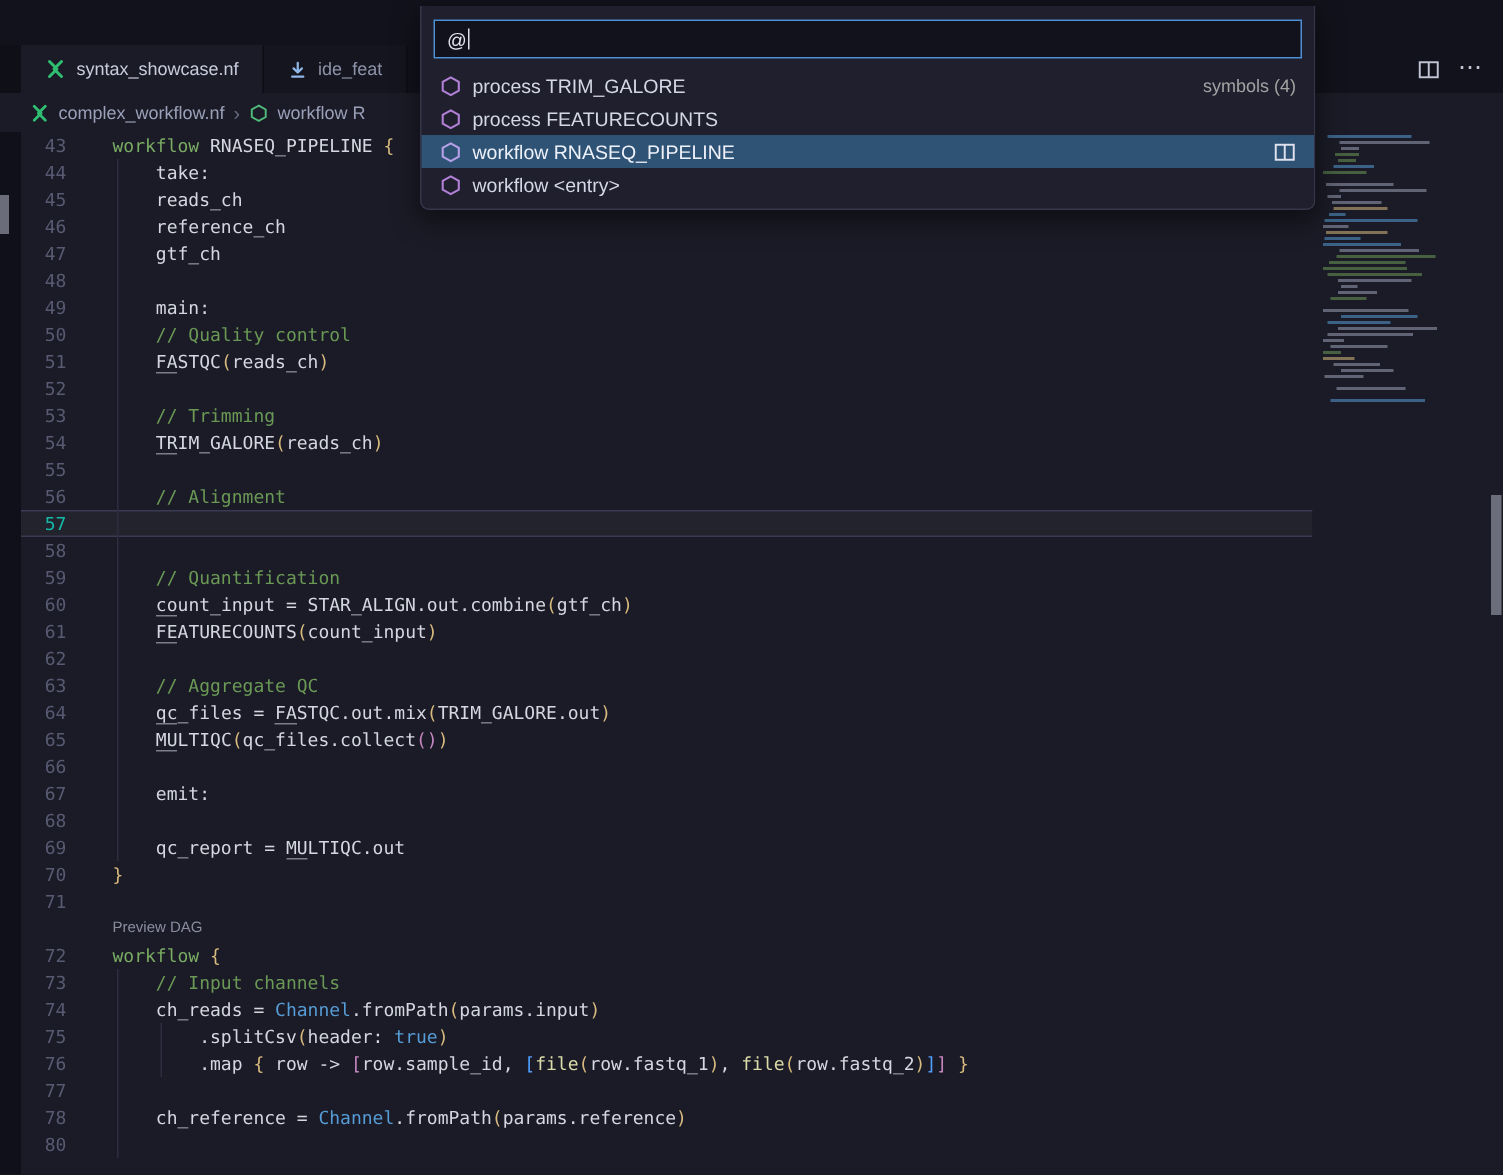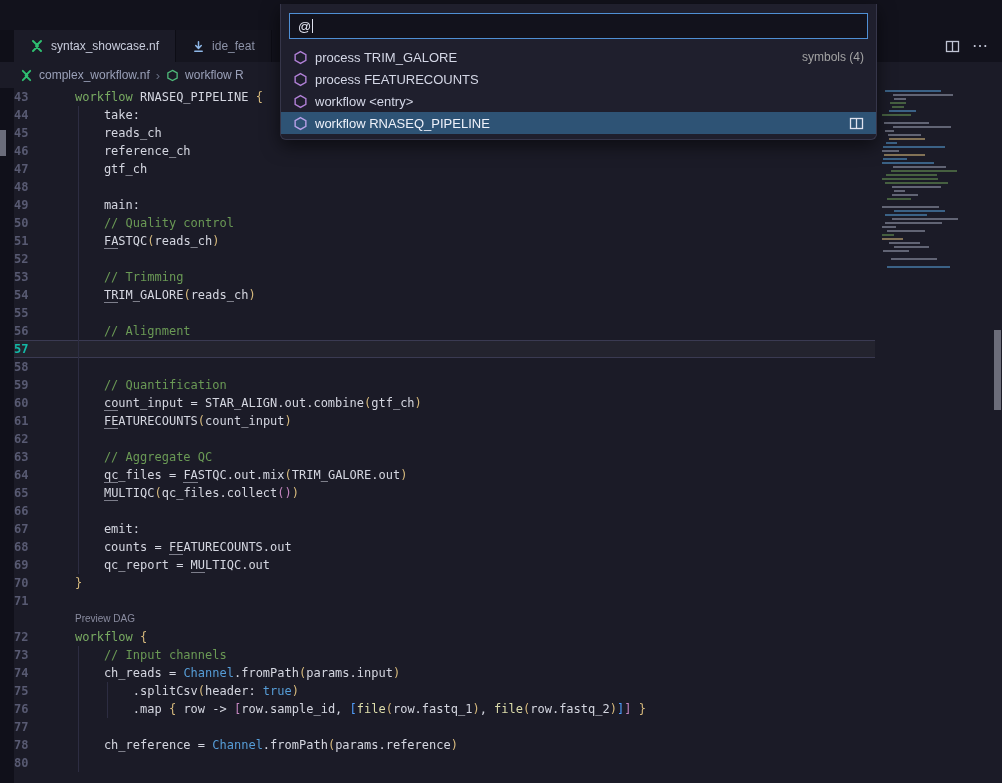--- a/index.html
+++ b/index.html
@@ -18,21 +18,21 @@
   .more-dots{font-size:16px;line-height:1;color:#c0c4d4;}
   .breadcrumb{position:absolute;left:0;top:62px;width:100%;height:26px;display:flex;align-items:center;gap:6px;padding-left:20px;font-size:12px;color:#9aa0b8;background:#1b1b27;}
   .crumb-sep{color:#666c80;font-size:13px;}
   
   #leftstrip{position:absolute;left:0;top:88px;width:14px;height:695px;background:#10101a;}
   #strip-marker{position:absolute;left:0;top:130px;width:6px;height:26px;background:#6a6c7a;}
   #editor{position:absolute;left:14px;top:88px;width:861px;height:695px;overflow:hidden;
     font-family:"DejaVu Sans Mono","Liberation Mono",monospace;font-size:12px;line-height:18px;}
   .row{display:flex;height:18px;position:relative;}
   .row.cur{background:rgba(255,255,255,.035);box-shadow:inset 0 1px 0 #3a3a52, inset 0 -1px 0 #3a3a52;}
-  .ln{width:46px;flex:0 0 46px;text-align:left;padding-right:15px;color:#585a72;font-weight:bold;}
+  .ln{width:46px;flex:0 0 46px;text-align:center;padding-right:15px;color:#585a72;}
   .row.cur .ln{color:#14b8a6;}
   .code{white-space:pre;}
   .lens-label{font-family:"Liberation Sans",sans-serif;font-size:10px;color:#8a8ca0;line-height:18px;cursor:pointer;}
   .guide{position:absolute;width:1px;background:#2d2d42;}
   
   .tk-pl{color:#d4d6e0;}
   .tk-kw{color:#79ab62;}
   .tk-cm{color:#6a9955;}
   .tk-ty{color:#569cd6;}
   .tk-fn{color:#dcdcaa;}
@@ -205,21 +205,20 @@
       <div class="row">
         <span class="ln">66</span>
         <span class="code"></span>
       </div>
       <div class="row">
         <span class="ln">67</span>
         <span class="code"><span class="tk-pl">    emit:</span></span>
       </div>
       <div class="row">
         <span class="ln">68</span>
-        <span class="code"><span class="tk-pl">    counts = </span><span class="tk-pl tk-ul">FE</span><span class="tk-pl">ATURECOUNTS.out</span></span>
       </div>
       <div class="row">
         <span class="ln">69</span>
         <span class="code"><span class="tk-pl">    qc_report = </span><span class="tk-pl tk-ul">MU</span><span class="tk-pl">LTIQC.out</span></span>
       </div>
       <div class="row">
         <span class="ln">70</span>
         <span class="code"><span class="tk-b1">}</span></span>
       </div>
       <div class="row">
@@ -329,36 +328,36 @@
       <span class="qp-badge">symbols (4)</span>
     </div>
     <div class="qp-row">
       <span class="icon">
         <svg width="15" height="15" viewBox="0 0 14 14">
             <polygon points="7,1.5 12,4.3 12,9.7 7,12.5 2,9.7 2,4.3" fill="none" stroke="#b180d7" stroke-width="1.3"></polygon>
           </svg>
       </span>
       <span>process FEATURECOUNTS</span>
     </div>
-    <div class="qp-row">
-      <span class="icon">
-        <svg width="15" height="15" viewBox="0 0 14 14">
-            <polygon points="7,1.5 12,4.3 12,9.7 7,12.5 2,9.7 2,4.3" fill="none" stroke="#b180d7" stroke-width="1.3"></polygon>
-          </svg>
-      </span>
-      <span>workflow &lt;entry&gt;</span>
-    </div>
     <div class="qp-row selected">
       <span class="icon">
         <svg width="15" height="15" viewBox="0 0 14 14">
             <polygon points="7,1.5 12,4.3 12,9.7 7,12.5 2,9.7 2,4.3" fill="none" stroke="#b8a0e8" stroke-width="1.3"></polygon>
           </svg>
       </span>
       <span>workflow RNASEQ_PIPELINE</span>
       <span class="qp-action">
         <svg width="15" height="13" viewBox="0 0 15 13">
             <rect x="1.5" y="1.5" width="12" height="10" fill="none" stroke="#dfe2ee" stroke-width="1.3"></rect>
             <line x1="7.5" y1="1.5" x2="7.5" y2="11.5" stroke="#dfe2ee" stroke-width="1.3"></line>
           </svg>
       </span>
     </div>
+    <div class="qp-row">
+      <span class="icon">
+        <svg width="15" height="15" viewBox="0 0 14 14">
+            <polygon points="7,1.5 12,4.3 12,9.7 7,12.5 2,9.7 2,4.3" fill="none" stroke="#b180d7" stroke-width="1.3"></polygon>
+          </svg>
+      </span>
+      <span>workflow &lt;entry&gt;</span>
+    </div>
   </div>
 </div>
 
 </body></html>

